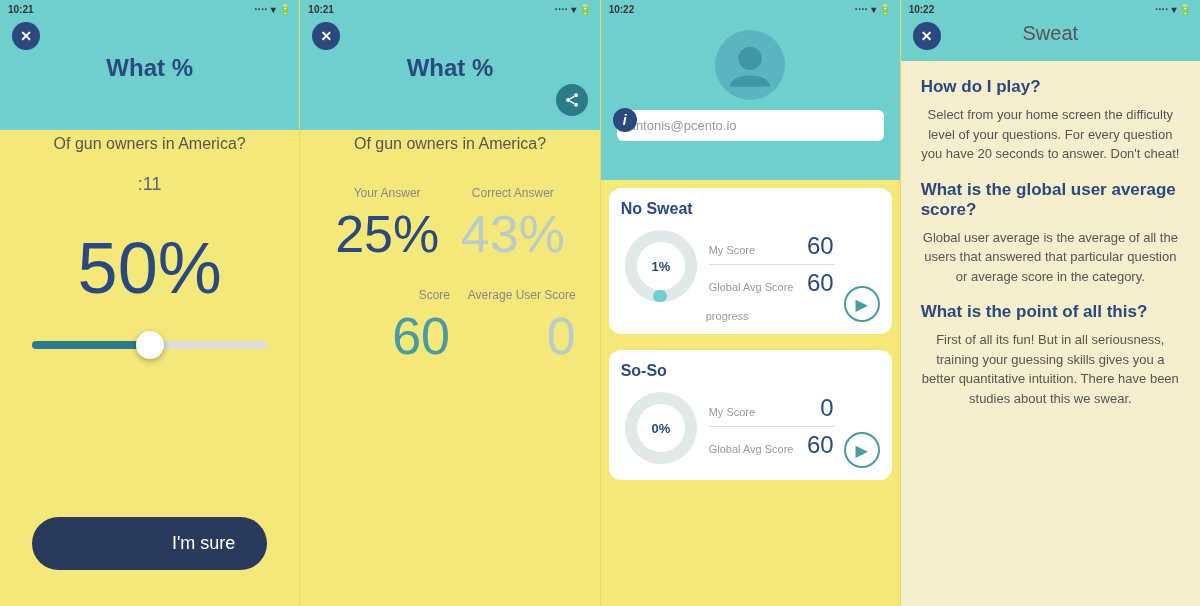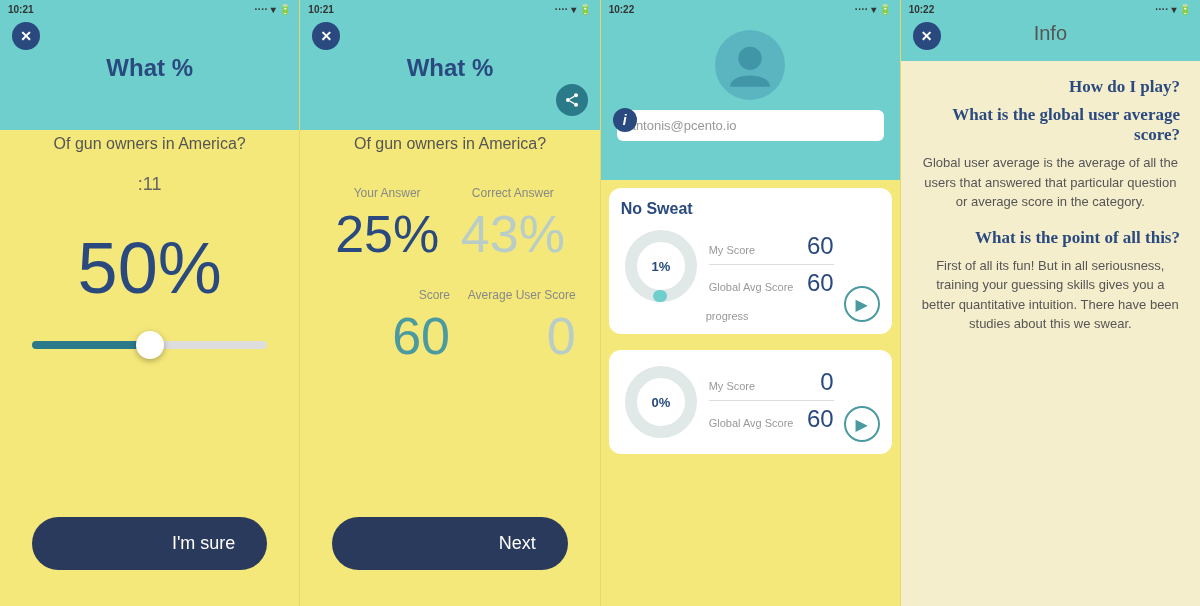--- a/index.html
+++ b/index.html
@@ -369,23 +369,22 @@
       flex: 1;
       padding: 16px 20px;
       overflow-y: auto;
       background: #f5eecc;
     }
 
     .info-section-title {
       font-size: 17px;
       font-weight: 700;
       color: #2a4a7f;
-      text-align: right;
+      text-align: left;
       margin-bottom: 8px;
-      font-family: Liberation Serif, serif;
     }
 
     .info-section-text {
       font-size: 13px;
       color: #555;
       text-align: center;
       line-height: 1.5;
       margin-bottom: 16px;
     }
 
@@ -464,21 +463,20 @@
       <div class="score-col">
         <div class="score-label">Score</div>
         <div class="score-value">60</div>
       </div>
       <div class="score-col">
         <div class="score-label">Average User Score</div>
         <div class="score-value muted">0</div>
       </div>
     </div>
     <div style="flex:1"></div>
-    <button class="btn-primary">Next</button>
   </div>
 </div>
 
 <div class="panel panel-3" style="max-width:300px;">
   <div class="profile-header">
     <div class="status-bar-panel">
       <span>10:22</span>
       <div class="status-icons">
         <span>····</span>
         <span>▾</span>
@@ -519,20 +517,21 @@
             </div>
           </div>
         </div>
         <div class="progress-label">progress</div>
       </div>
       <div class="play-btn">▶</div>
     </div>
 
     <div class="score-card">
       <div style="flex:1;">
+        <div class="card-title">So-So</div>
         <div style="display:flex; align-items:center; gap:8px;">
           <div class="donut-container">
             <svg width="80" height="80" viewBox="0 0 80 80">
               <circle cx="40" cy="40" r="30" fill="none" stroke="#e0e8e8" stroke-width="12"></circle>
               <text x="40" y="45" text-anchor="middle" font-size="13" font-weight="600" fill="#2a4a7f">0%</text>
             </svg>
           </div>
           <div style="flex:1;">
             <div class="score-row">
               <span class="score-sublabel">My Score</span>
@@ -556,22 +555,23 @@
   <div class="info-header">
     <div class="status-bar-panel">
       <span>10:22</span>
       <div class="status-icons">
         <span>····</span>
         <span>▾</span>
         <span>🔋</span>
       </div>
     </div>
     <div class="close-btn">✕</div>
-    <div class="info-header-title">Info</div>
+    <div class="info-header-title">Sweat</div>
   </div>
   <div class="info-body">
     <div class="info-section-title">How do I play?</div>
+    <div class="info-section-text">Select from your home screen the difficulty level of your questions. For every question you have 20 seconds to answer. Don't cheat!</div>
     <div class="info-section-title">What is the global user average score?</div>
     <div class="info-section-text">Global user average is the average of all the users that answered that particular question or average score in the category.</div>
     <div class="info-section-title">What is the point of all this?</div>
     <div class="info-section-text">First of all its fun! But in all seriousness, training your guessing skills gives you a better quantitative intuition. There have been studies about this we swear.</div>
   </div>
 </div>
 
 </body></html>

